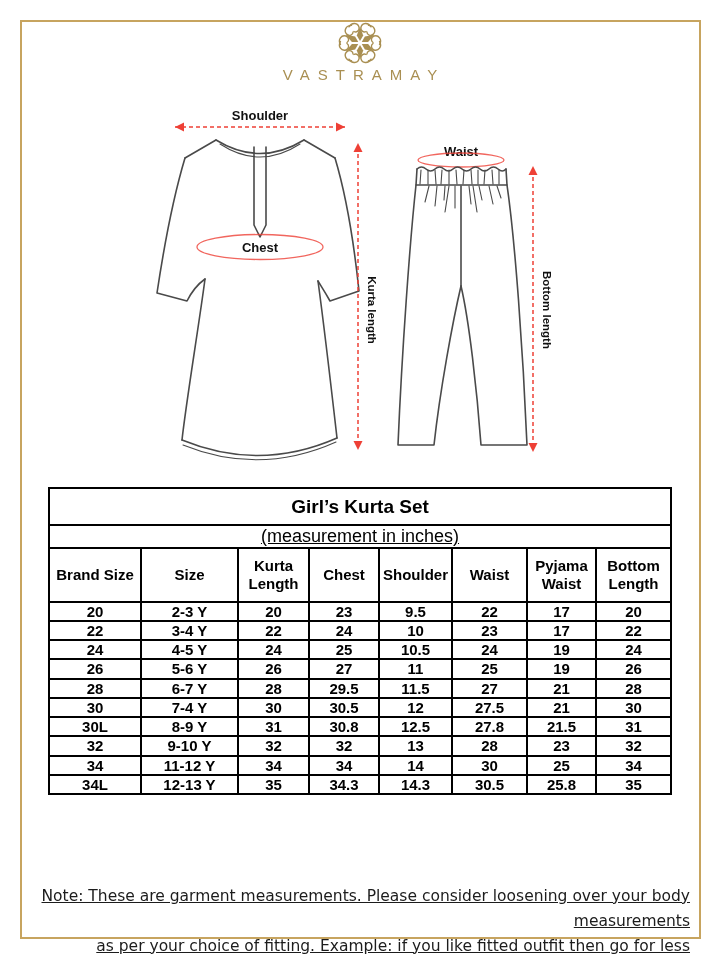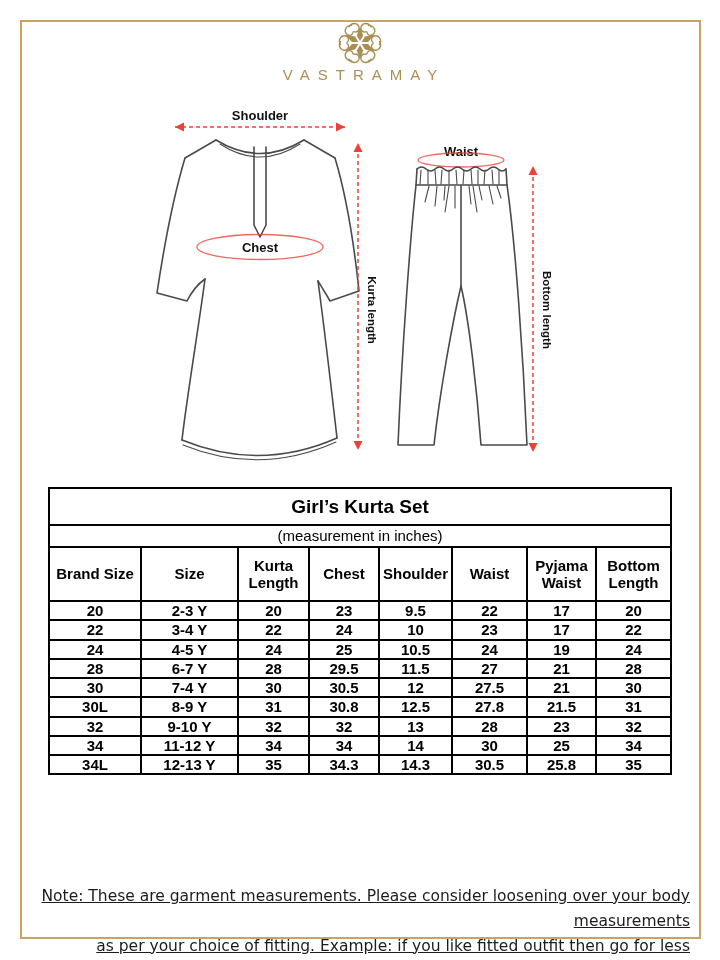--- a/index.html
+++ b/index.html
@@ -20,21 +20,21 @@
   .redellipse{stroke:var(--red,#ee4036);fill:none;stroke-width:1.3;opacity:.8;}
   .dash{stroke-dasharray:4 3;}
   .redfill{fill:var(--red,#ee4036);}
   .dlabel{font:bold 13px "Liberation Sans",sans-serif;fill:#111;text-anchor:middle;}
   .dlabel-rot{font:bold 11.5px "Liberation Sans",sans-serif;fill:#111;text-anchor:middle;}
   .size-table{position:absolute;left:48px;top:487px;width:622px;border-collapse:collapse;
       table-layout:fixed;}
   .size-table th,.size-table td{border:2px solid #000;text-align:center;vertical-align:middle;
       padding:0;font-weight:bold;font-size:15px;line-height:1.15;}
   .size-table .title-row td{height:35px;font-size:19px;}
-  .size-table .subtitle-row td{height:20px;font-size:15px;font-weight:normal;}
+  .size-table .subtitle-row td{height:20px;font-size:18px;font-weight:normal;text-decoration:underline;}
   .size-table .header-row th{height:52px;}
   .size-table tbody tr{height:14px;}
   .note{position:absolute;left:30px;right:30px;top:884px;text-align:right;
       font-family:"DejaVu Sans",sans-serif;font-size:15.5px;line-height:1.6;color:#1c1c1c;}
   .note span{display:block;text-decoration:underline;}
 </style>
 </head>
 <body>
 
 <div class="page-frame"></div>
@@ -167,20 +167,30 @@
         <td>24</td>
         <td>4-5 Y</td>
         <td>24</td>
         <td>25</td>
         <td>10.5</td>
         <td>24</td>
         <td>19</td>
         <td>24</td>
       </tr>
       <tr>
+        <td>26</td>
+        <td>5-6 Y</td>
+        <td>26</td>
+        <td>27</td>
+        <td>11</td>
+        <td>25</td>
+        <td>19</td>
+        <td>26</td>
+      </tr>
+      <tr>
         <td>28</td>
         <td>6-7 Y</td>
         <td>28</td>
         <td>29.5</td>
         <td>11.5</td>
         <td>27</td>
         <td>21</td>
         <td>28</td>
       </tr>
       <tr>

